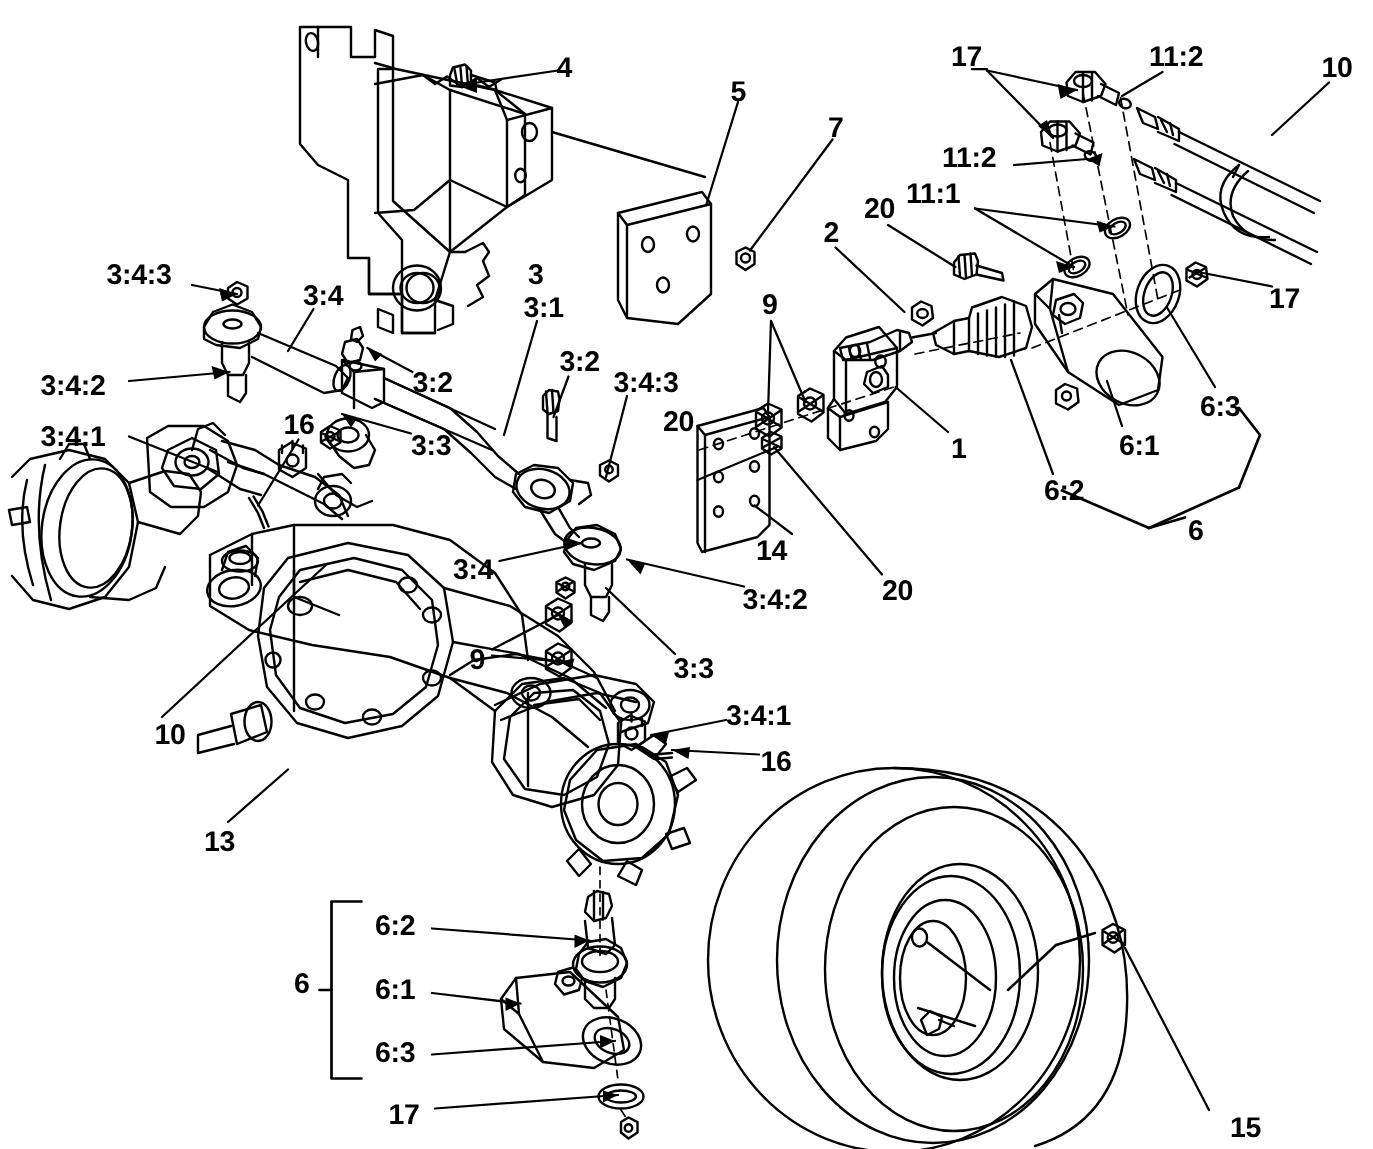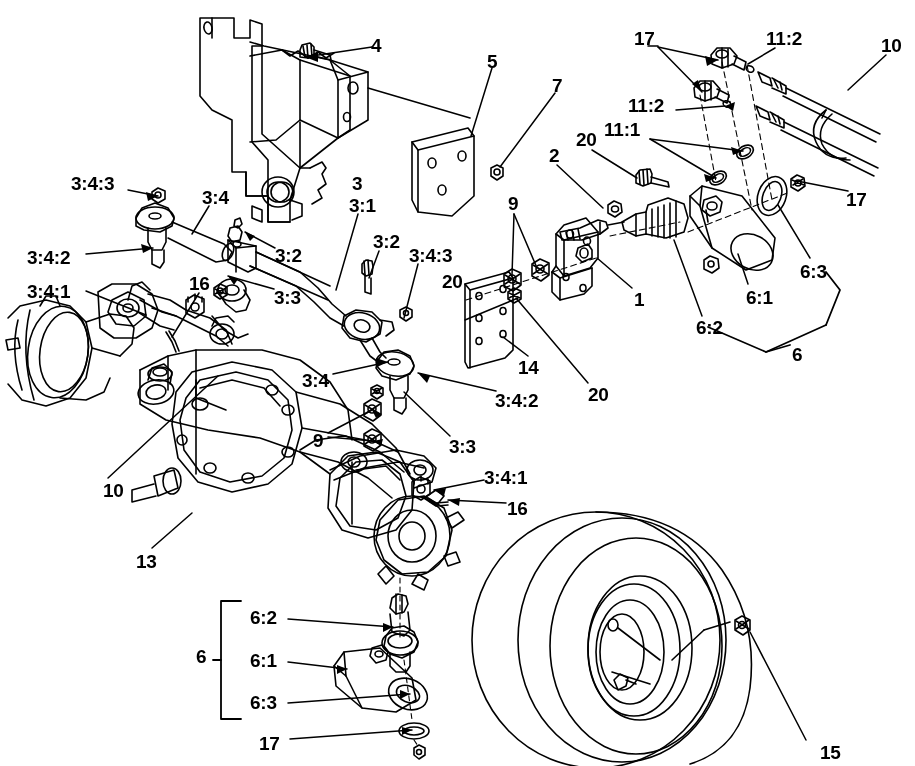--- a/index.html
+++ b/index.html
@@ -566,21 +566,21 @@
     <span class="callout" style="left:549px;top:146px;">2</span>
     <span class="callout" style="left:576px;top:130px;">20</span>
     <span class="callout" style="left:846px;top:190px;">17</span>
     <span class="callout" style="left:800px;top:262px;">6:3</span>
     <span class="callout" style="left:634px;top:290px;">1</span>
     <span class="callout" style="left:746px;top:288px;">6:1</span>
     <span class="callout" style="left:696px;top:318px;">6:2</span>
     <span class="callout" style="left:792px;top:345px;">6</span>
     <span class="callout" style="left:508px;top:194px;">9</span>
     <span class="callout" style="left:442px;top:272px;">20</span>
-    <span class="callout" style="left:518px;top:358px;">14</span>
+    <span class="callout" style="left:504px;top:358px;">14</span>
     <span class="callout" style="left:588px;top:385px;">20</span>
     <span class="callout" style="left:71px;top:174px;">3:4:3</span>
     <span class="callout" style="left:202px;top:188px;">3:4</span>
     <span class="callout" style="left:27px;top:248px;">3:4:2</span>
     <span class="callout" style="left:275px;top:246px;">3:2</span>
     <span class="callout" style="left:27px;top:282px;">3:4:1</span>
     <span class="callout" style="left:189px;top:274px;">16</span>
     <span class="callout" style="left:274px;top:288px;">3:3</span>
     <span class="callout" style="left:352px;top:174px;">3</span>
     <span class="callout" style="left:349px;top:196px;">3:1</span>

